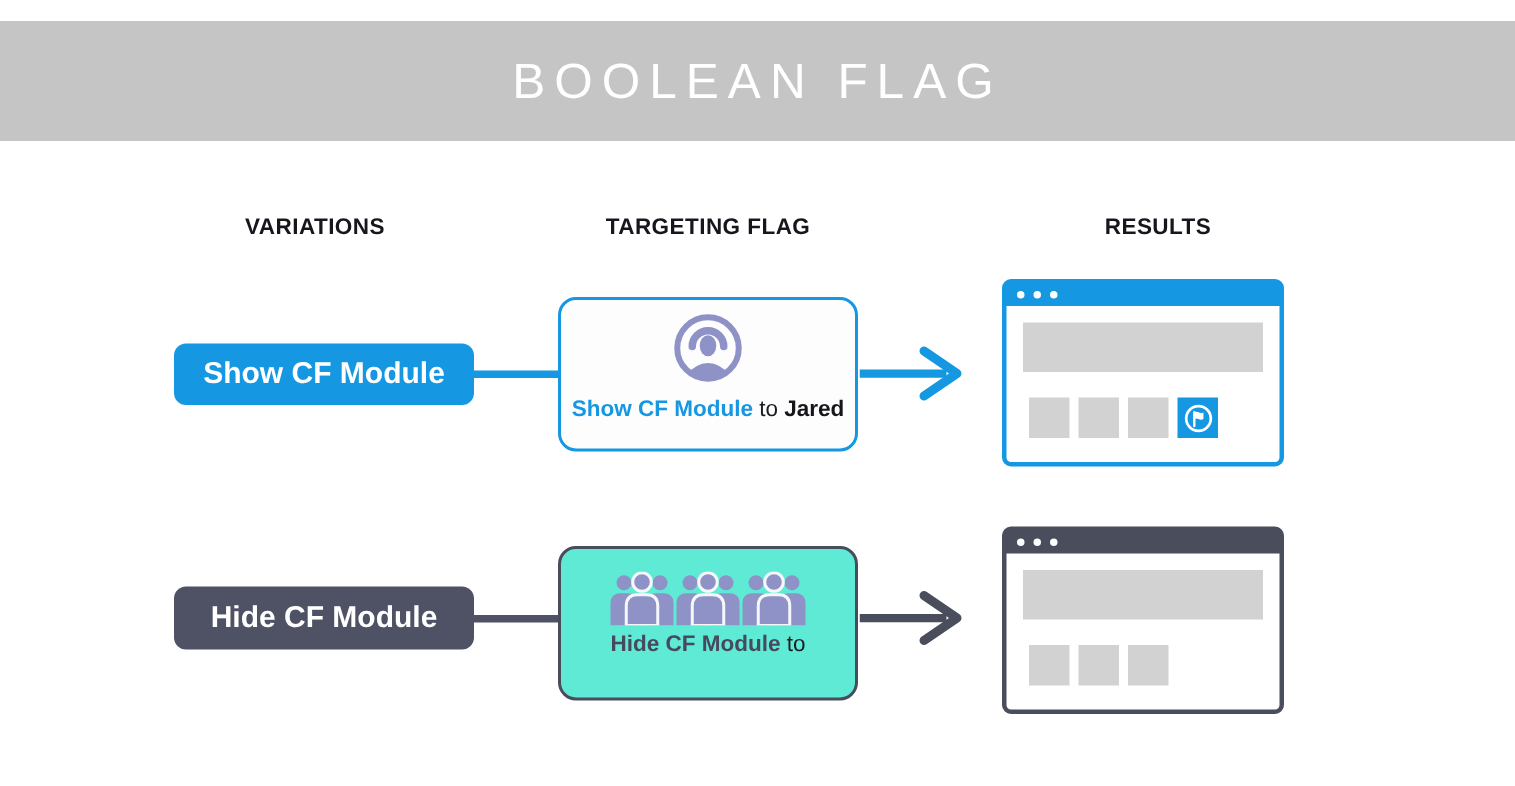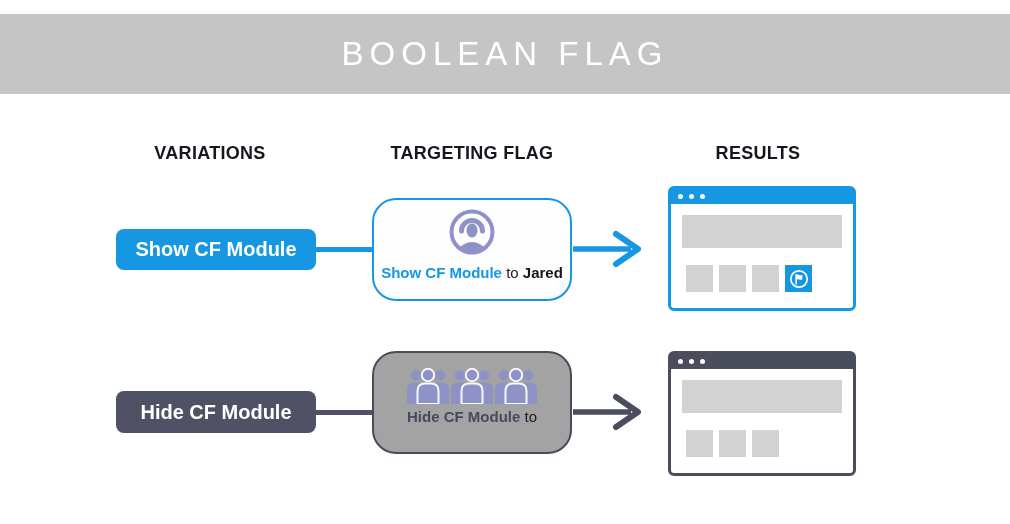--- a/index.html
+++ b/index.html
@@ -17,47 +17,47 @@
     background: #c5c5c5;
     display: flex; align-items: center; justify-content: center;
   }
   .header-title {
     color: #ffffff; font-size: 33px; font-weight: 400; letter-spacing: 6px;
   }
 
   
   .col-label {
     position: absolute; top: 129px; width: 200px; text-align: center;
-    font-size: 18px; font-weight: 700; color: #15171d; letter-spacing: .3px;
+    font-size: 15px; font-weight: 700; color: #15171d; letter-spacing: .3px;
   }
   .col-variations { left: 110px; }
   .col-targeting  { left: 372px; }
-  .col-results    { left: 658px; }
+  .col-results    { left: 672px; }
 
   
   .pill {
     position: absolute; left: 116px; width: 200px; height: 41px;
     border-radius: 8px; color: #fff; font-size: 20px; font-weight: 700;
     display: flex; align-items: center; justify-content: center;
   }
   .pill-blue { top: 215px; background: #1597e2; }
   .pill-dark { top: 377px; background: #4f5264; height: 42px; }
 
   
   .connector { position: absolute; left: 316px; width: 56px; height: 5px; }
   .connector-blue { top: 233px; background: #1597e2; }
   .connector-dark { top: 396px; background: #4f5264; }
 
   
   .rule-box {
     position: absolute; left: 372px; width: 200px; height: 103px;
-    border-radius: 24px; display: flex; flex-direction: column; align-items: center;
+    border-radius: 12px; display: flex; flex-direction: column; align-items: center;
   }
   .rule-box-blue { top: 184px; background: #fdfdfe; border: 2px solid #1597e2; }
-  .rule-box-dark { top: 337px; background: #a3a3a3; border: 2px solid #494c5b; }
+  .rule-box-dark { top: 350px; background: #5eead4; border: 2px solid #494c5b; }
   .rule-icon-wrap { margin-top: 7px; line-height: 0; }
   .rule-icon-wrap-crowd { margin-top: 15px; line-height: 0; }
   .rule-text { font-size: 15px; color: #1b1c22; text-align: center; line-height: 20px; margin-top: 6px; }
   .rule-text-2l { margin-top: 3px; }
   .flag-blue { color: #1597e2; font-weight: 700; }
   .flag-dark { color: #474a5f; font-weight: 700; }
   .bold-dark { color: #15161c; font-weight: 700; }
 
   
   .arrow { position: absolute; left: 573px; line-height: 0; }

